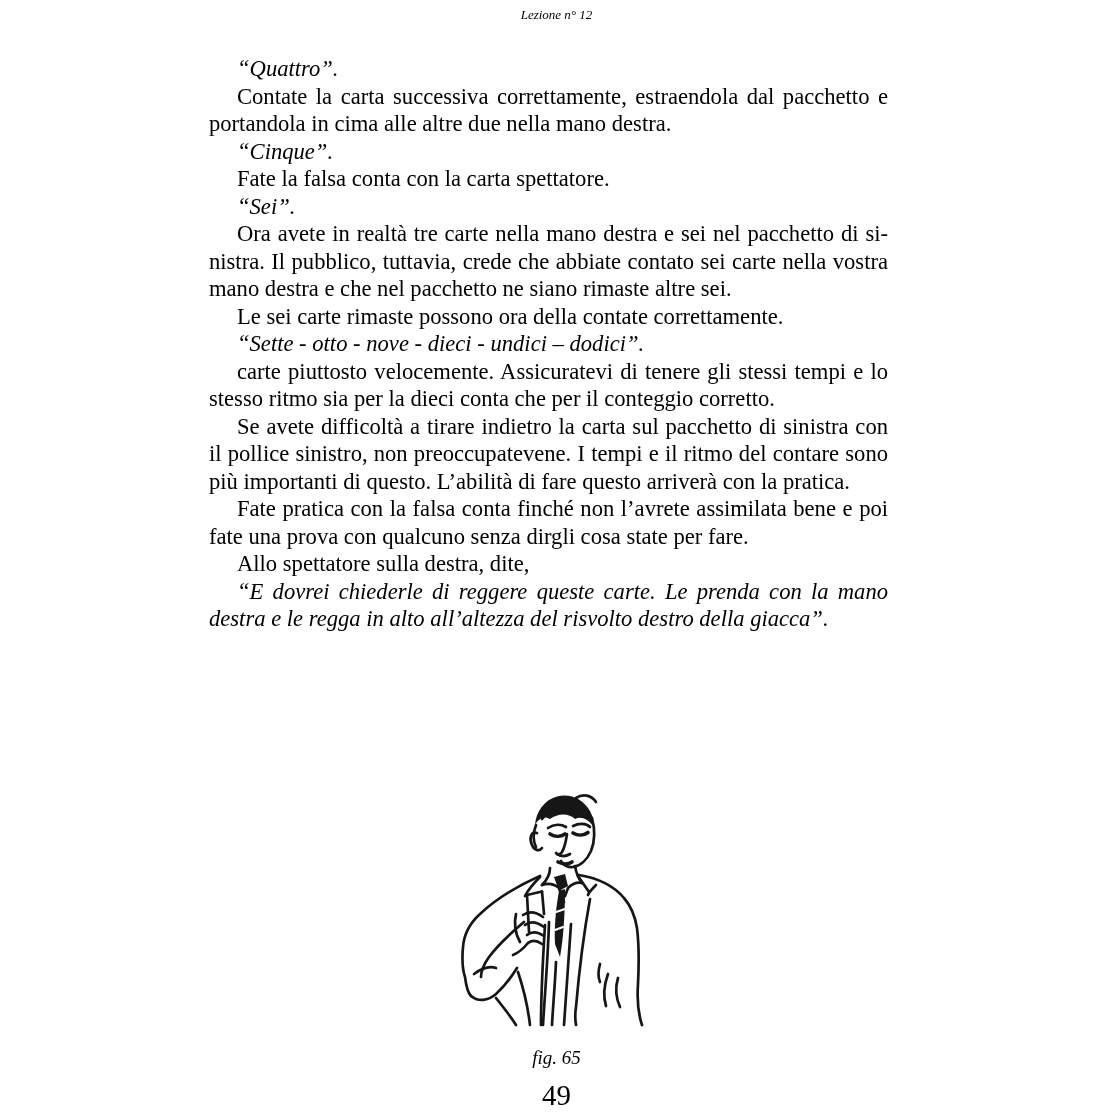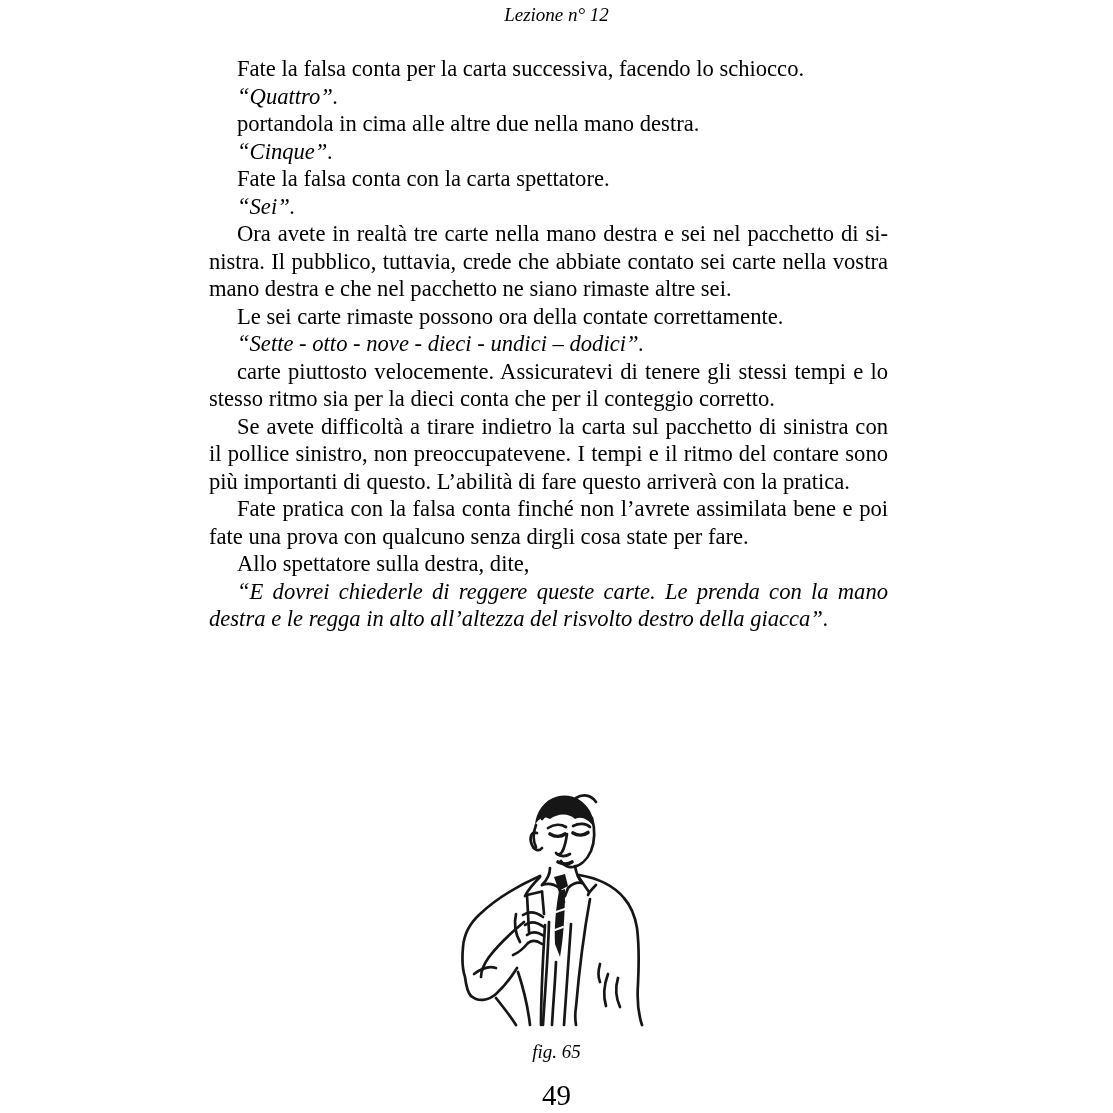--- a/index.html
+++ b/index.html
@@ -10,41 +10,42 @@
     background: #ffffff;
     color: #000000;
     font-family: "Liberation Serif", "DejaVu Serif", serif;
     overflow: hidden;
   }
   .running-head {
     position: absolute;
     top: 4px; left: 0; width: 100%;
     text-align: center;
     font-style: italic;
-    font-size: 19px;
+    font-size: 13px;
     line-height: 22px;
   }
   .body-text {
     position: absolute;
     top: 55px; left: 209px; width: 679px;
     font-size: 22.6px;
     line-height: 27.5px;
   }
   .para.italic { font-style: italic; }
   .para .line:first-child { text-indent: 28px; }
   .line { text-align: left; }
   .line.j { text-align: justify; text-align-last: justify; }
   .bold { font-weight: bold; }
   .figure-block {
     position: absolute;
     top: 792px; left: 0; width: 100%;
     text-align: center;
   }
   .figure-block svg { display: inline-block; }
   .fig-caption {
+    margin-top: 6px;
     font-style: italic;
     font-size: 19px;
     line-height: 22px;
   }
   .page-number {
     position: absolute;
     top: 1080px; left: 0; width: 100%;
     text-align: center;
     font-size: 29px;
     line-height: 30px;
@@ -55,27 +56,25 @@
   .sk-white { fill: none; stroke: #ffffff; stroke-width: 2; stroke-linecap: round; }
 </style>
 </head>
 <body>
 
 <div class="page">
 
   <div class="running-head">Lezione n° 12</div>
 
   <div class="body-text">
-      <div class="para">
-        <div class="line"><span>Fate la falsa conta per la carta successiva, facendo lo schiocco.</span></div>
-      </div>
       <div class="para italic">
         <div class="line"><span>“Quattro”.</span></div>
       </div>
       <div class="para">
+        <div class="line j"><span>Contate la carta successiva correttamente, estraendola dal pacchetto e</span></div>
         <div class="line"><span>portandola in cima alle altre due nella mano destra.</span></div>
       </div>
       <div class="para italic">
         <div class="line"><span>“Cinque”.</span></div>
       </div>
       <div class="para">
         <div class="line"><span>Fate la falsa conta con la carta spettatore.</span></div>
       </div>
       <div class="para italic">
         <div class="line"><span>“Sei”.</span></div>

